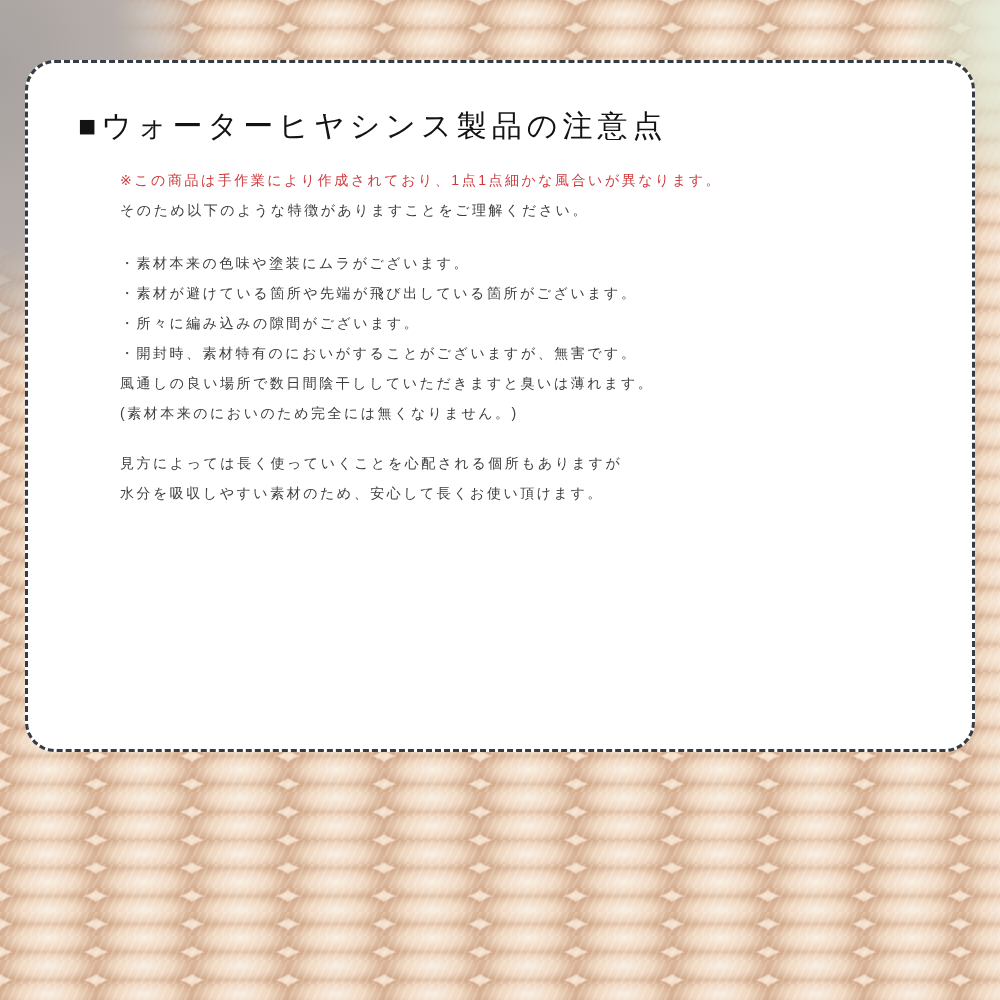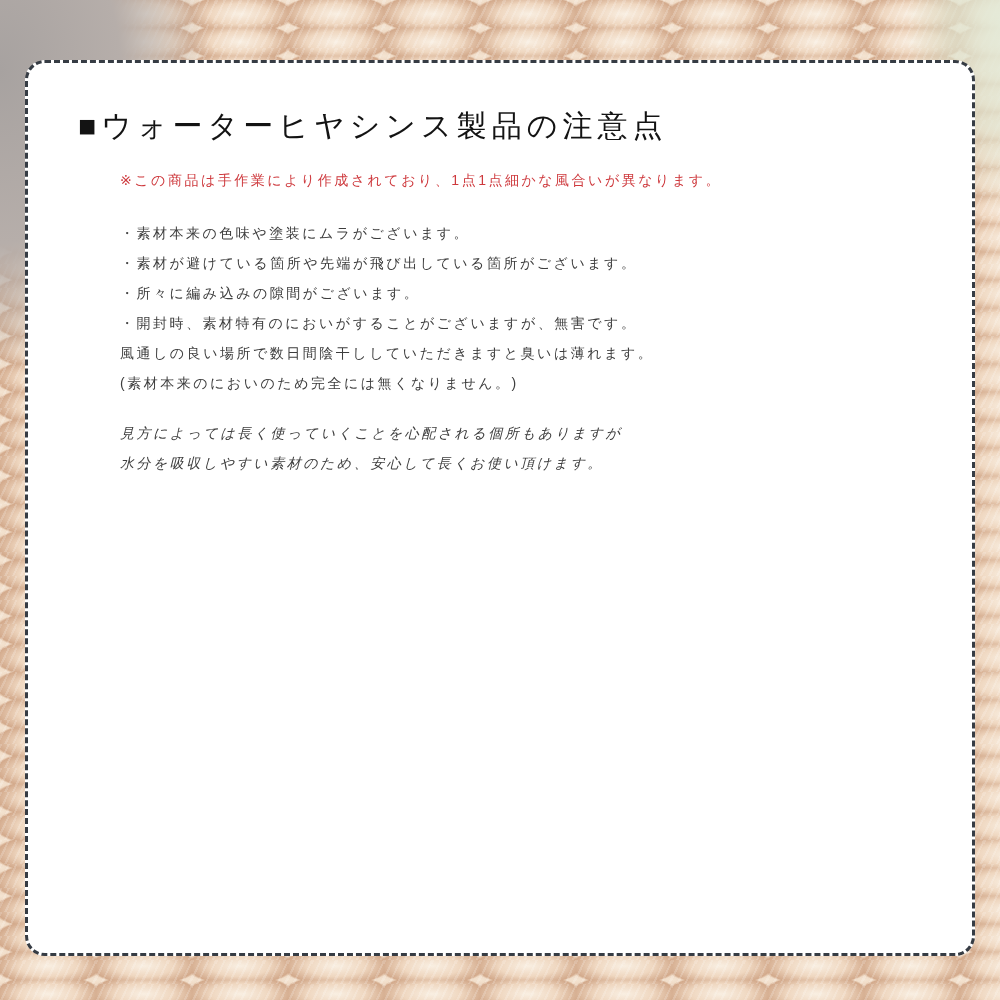--- a/index.html
+++ b/index.html
@@ -20,53 +20,54 @@
     background-position: 0 0, 0 0, 48px 14px, 0 0;
   }
   
   .wall { position:absolute; left:0; top:0; width:310px; height:470px;
     background: radial-gradient(300px 430px at 0% 15%, #a7a2a0 0%, #b6aeaa 40%, rgba(182,174,170,0) 70%); }
   
   .plant { position:absolute; right:0; top:0; width:140px; height:300px;
     background: radial-gradient(130px 260px at 100% 8%, rgba(228,234,216,.95) 0%, rgba(222,228,208,.65) 40%, rgba(222,228,208,0) 72%); }
 
   
-  .card { position:absolute; left:25px; top:60px; width:950px; height:896px;
-    background:#ffffff; border:3px dashed #363c44; border-radius:20px;
+  .card { position:absolute; left:25px; top:60px; width:950px; height:692px;
+    background:#ffffff; border:3px dashed #363c44; border-radius:30px;
     padding:44px 30px 0 50px; overflow:hidden; }
 
   .h { font-size:30px; line-height:38px; letter-spacing:5px; color:#131313;
     font-weight:500; white-space:nowrap; }
   .t { font-size:14px; line-height:30px; letter-spacing:2.5px; color:#3d3d3d;
     white-space:nowrap;margin-left:42px; }
   .red { color:#ce393d; }
 
   .s1 .h { margin-bottom:20px; }
   .s1 .list { margin-top:23px; }
-  .s1 .closing { margin-top:20px;font-style:italic; }
+  .s1 .closing { margin-top:20px; }
   .s2 { margin-top:30px; }
   .s2 .h { margin-bottom:22px; }
   .s3 { margin-top:44px; }
   .s3 .h { margin-bottom:16px; }
 </style>
 </head>
 <body>
 
 <div class="stage">
   <div class="weave"></div>
   <div class="wall"></div>
   <div class="plant"></div>
 
   <div class="card">
 
     <section class="s1">
       <div class="h">
         <span>■</span><span>ウォーターヒヤシンス製品の注意点</span>
       </div>
       <p class="t red">※この商品は手作業により作成されており、1点1点細かな風合いが異なります。</p>
+      <p class="t">そのため以下のような特徴がありますことをご理解ください。</p>
       <div class="list">
         <p class="t">・素材本来の色味や塗装にムラがございます。</p>
         <p class="t">・素材が避けている箇所や先端が飛び出している箇所がございます。</p>
         <p class="t">・所々に編み込みの隙間がございます。</p>
         <p class="t">・開封時、素材特有のにおいがすることがございますが、無害です。</p>
         <p class="t">風通しの良い場所で数日間陰干ししていただきますと臭いは薄れます。</p>
         <p class="t">(素材本来のにおいのため完全には無くなりません。)</p>
       </div>
       <div class="closing">
         <p class="t">見方によっては長く使っていくことを心配される個所もありますが</p>

